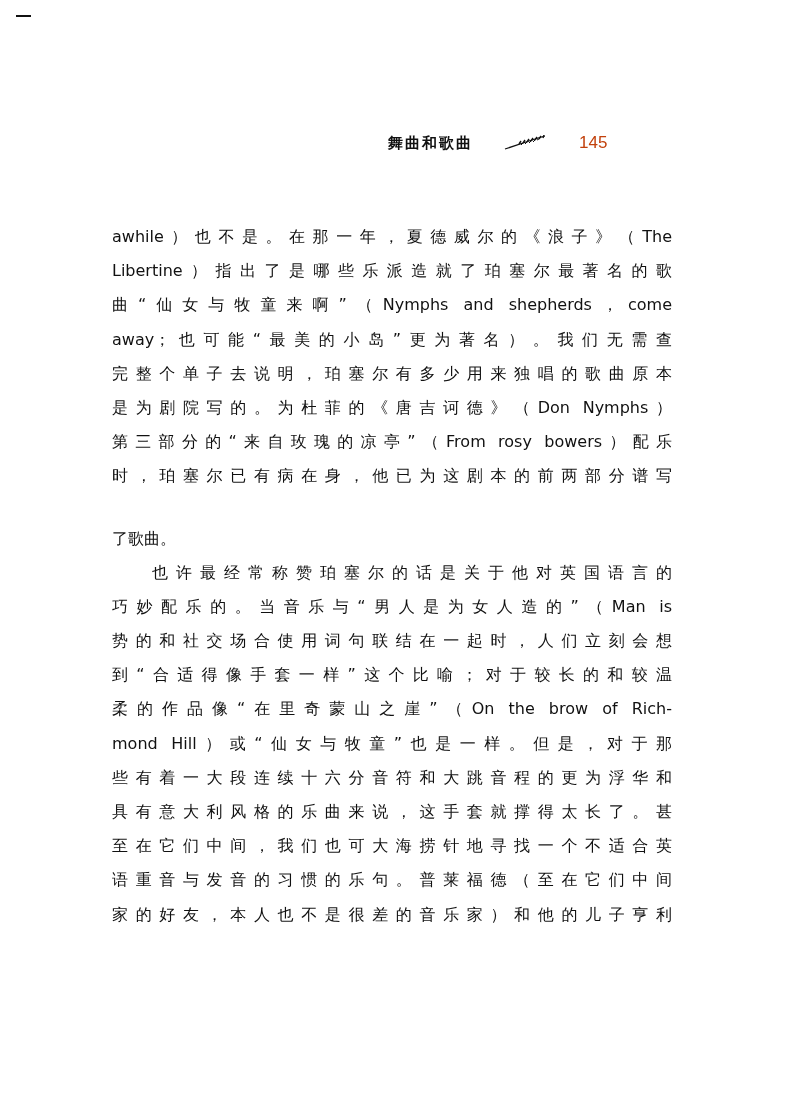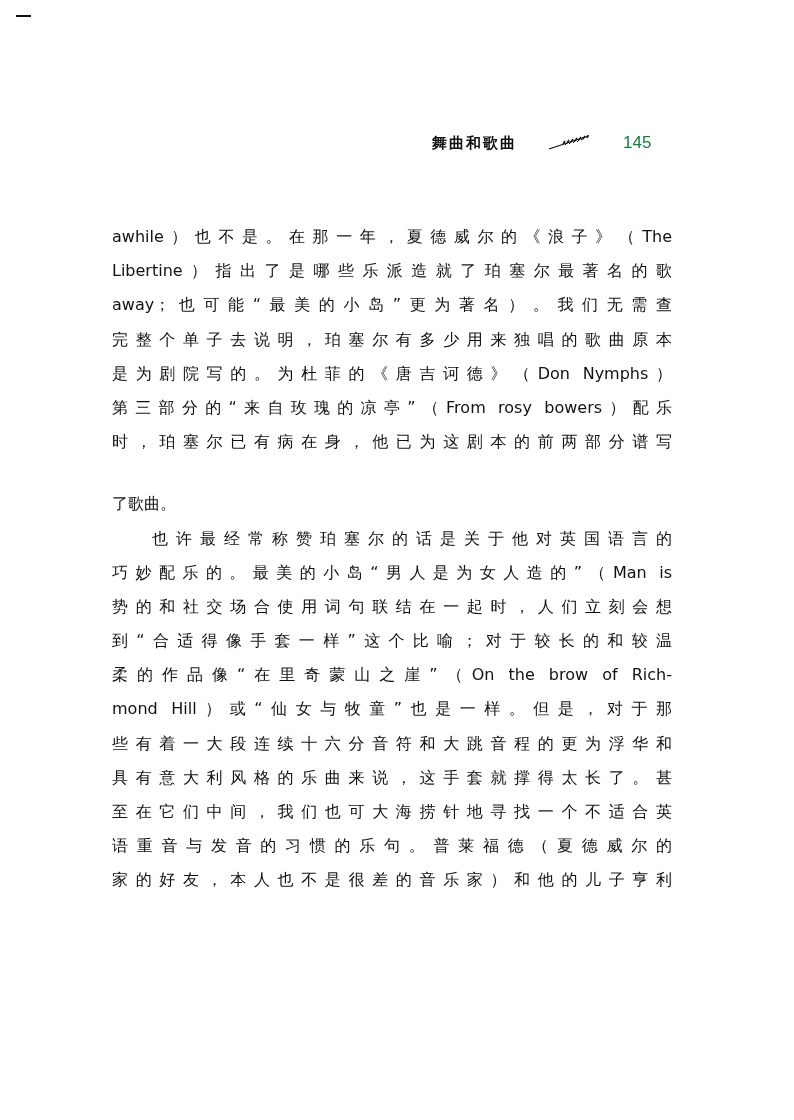--- a/index.html
+++ b/index.html
@@ -30,32 +30,31 @@
       height: 30px;
       display: flex;
       align-items: center;
     }
     .header-title {
       font-family: Liberation Mono, monospace;
       font-weight: bold;
       font-size: 15px;
       letter-spacing: 2px;
       color: #111;
-      margin-left: 44px;
     }
     .header-ornament {
       margin-left: 30px;
       width: 44px;
       height: 16px;
     }
     .page-number {
       margin-left: 32px;
       font-family: "Liberation Sans", sans-serif;
       font-size: 17px;
-      color: #15803d;
+      color: #c2410c;
     }
     .text-block {
       position: absolute;
       left: 112px;
       top: 220px;
       width: 560px;
     }
     .line {
       height: 34.2px;
       line-height: 34.2px;
@@ -99,37 +98,38 @@
     <path d="M16 9 L18 6 M20 8 L22 5 M24 7 L26 4 M28 6 L30 3 M32 5 L34 2 M36 4 L38 1 M40 3 L41 0" stroke="#111" stroke-width="1.4"></path>
     <path d="M18 10 L20 8 M22 9 L24 7 M26 8 L28 6 M30 7 L32 5 M34 5 L36 4" stroke="#111" stroke-width="1"></path>
   </svg>
   <span class="page-number">145</span>
 </div>
 
 <div class="text-block">
   <div>
     <div class="line">awhile）也不是。在那一年，夏德威尔的《浪子》（The</div>
     <div class="line">Libertine）指出了是哪些乐派造就了珀塞尔最著名的歌</div>
+    <div class="line">曲“仙女与牧童来啊”（Nymphs and shepherds，come</div>
     <div class="line">away；也可能“最美的小岛”更为著名）。我们无需查</div>
     <div class="line">完整个单子去说明，珀塞尔有多少用来独唱的歌曲原本</div>
     <div class="line">是为剧院写的。为杜菲的《唐吉诃德》（Don Nymphs）</div>
     <div class="line">第三部分的“来自玫瑰的凉亭”（From rosy bowers）配乐</div>
     <div class="line">时，珀塞尔已有病在身，他已为这剧本的前两部分谱写</div>
     <div class="line last">了歌曲。</div>
   </div>
   <div>
     <div class="line indent">也许最经常称赞珀塞尔的话是关于他对英国语言的</div>
-    <div class="line">巧妙配乐的。最美的小岛“男人是为女人造的”（Man is</div>
+    <div class="line">巧妙配乐的。当音乐与“男人是为女人造的”（Man is</div>
     <div class="line">势的和社交场合使用词句联结在一起时，人们立刻会想</div>
     <div class="line">到“合适得像手套一样”这个比喻；对于较长的和较温</div>
     <div class="line">柔的作品像“在里奇蒙山之崖”（On the brow of Rich-</div>
     <div class="line">mond Hill）或“仙女与牧童”也是一样。但是，对于那</div>
     <div class="line">些有着一大段连续十六分音符和大跳音程的更为浮华和</div>
     <div class="line">具有意大利风格的乐曲来说，这手套就撑得太长了。甚</div>
     <div class="line">至在它们中间，我们也可大海捞针地寻找一个不适合英</div>
-    <div class="line">语重音与发音的习惯的乐句。普莱福德（夏德威尔的</div>
+    <div class="line">语重音与发音的习惯的乐句。普莱福德（至在它们中间</div>
     <div class="line">家的好友，本人也不是很差的音乐家）和他的儿子亨利</div>
   </div>
 </div>
 
 <div class="watermark">
   <span class="q">q</span><span>iyuexuexi.COM</span>
 </div>
 
 </body></html>

